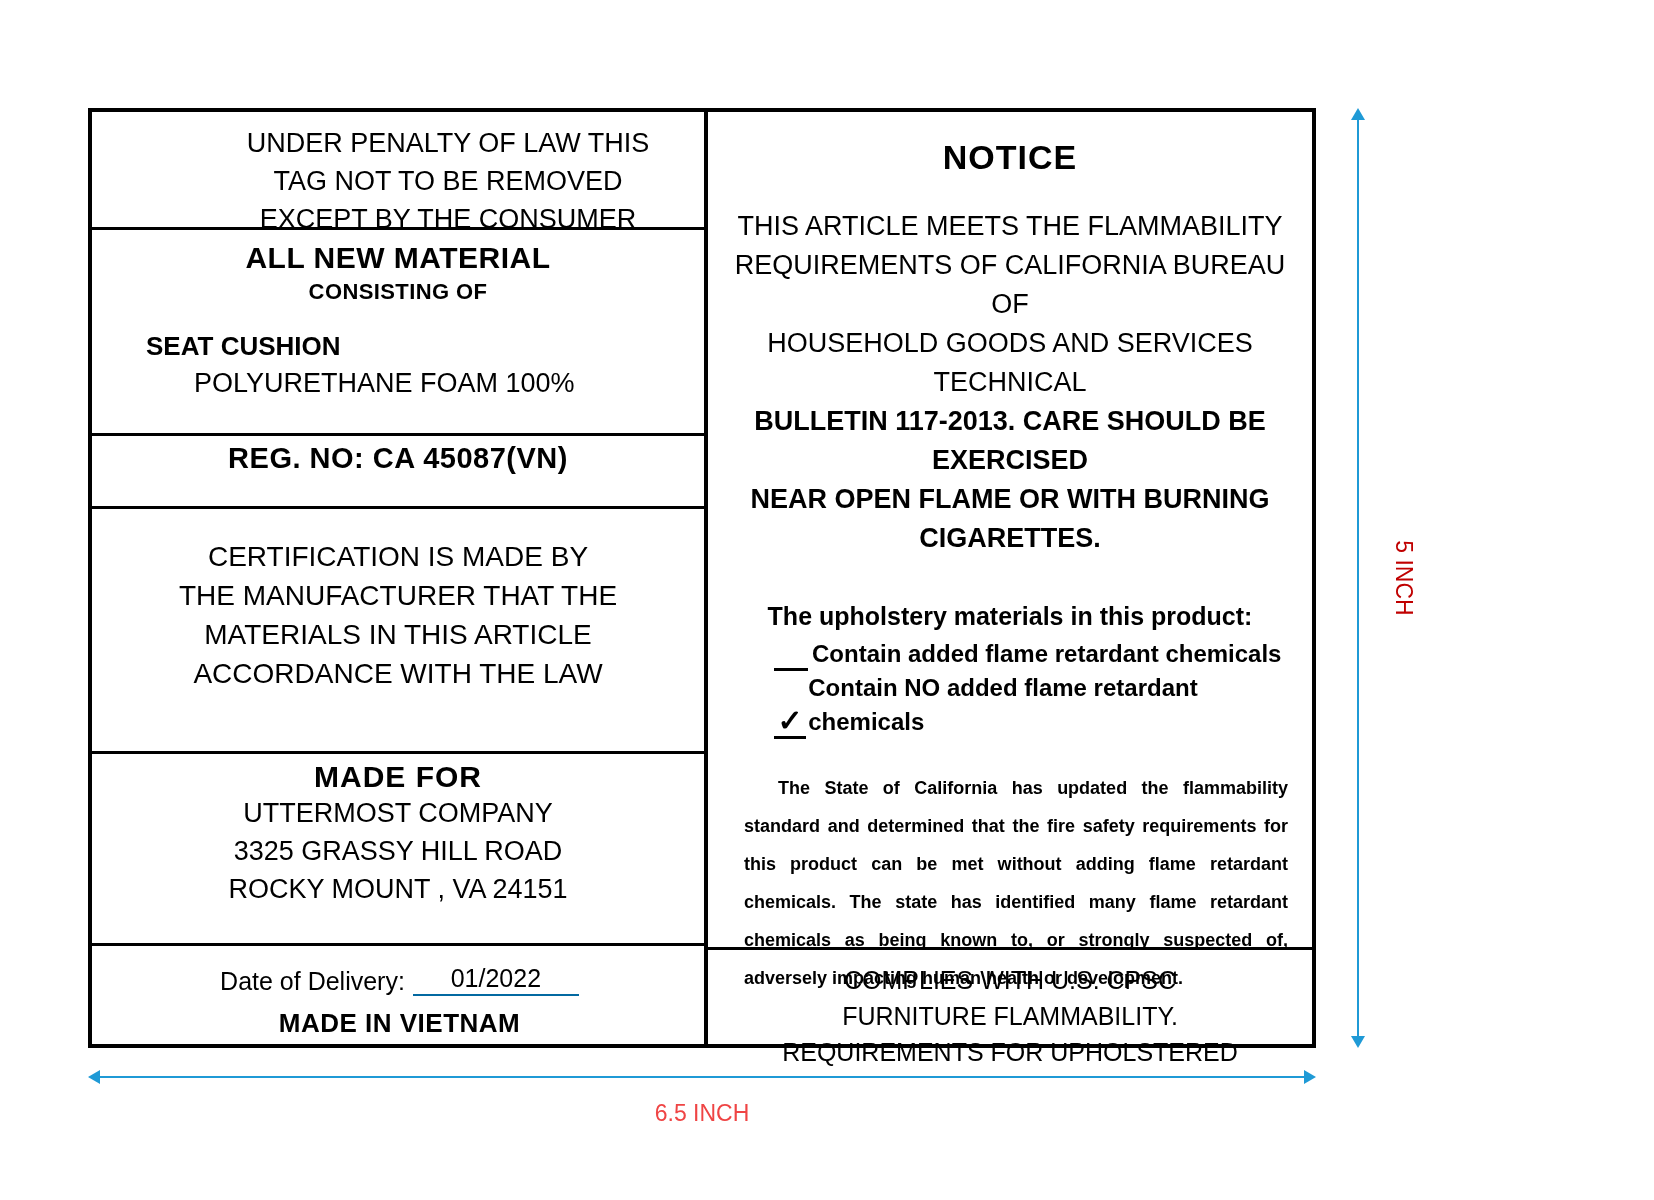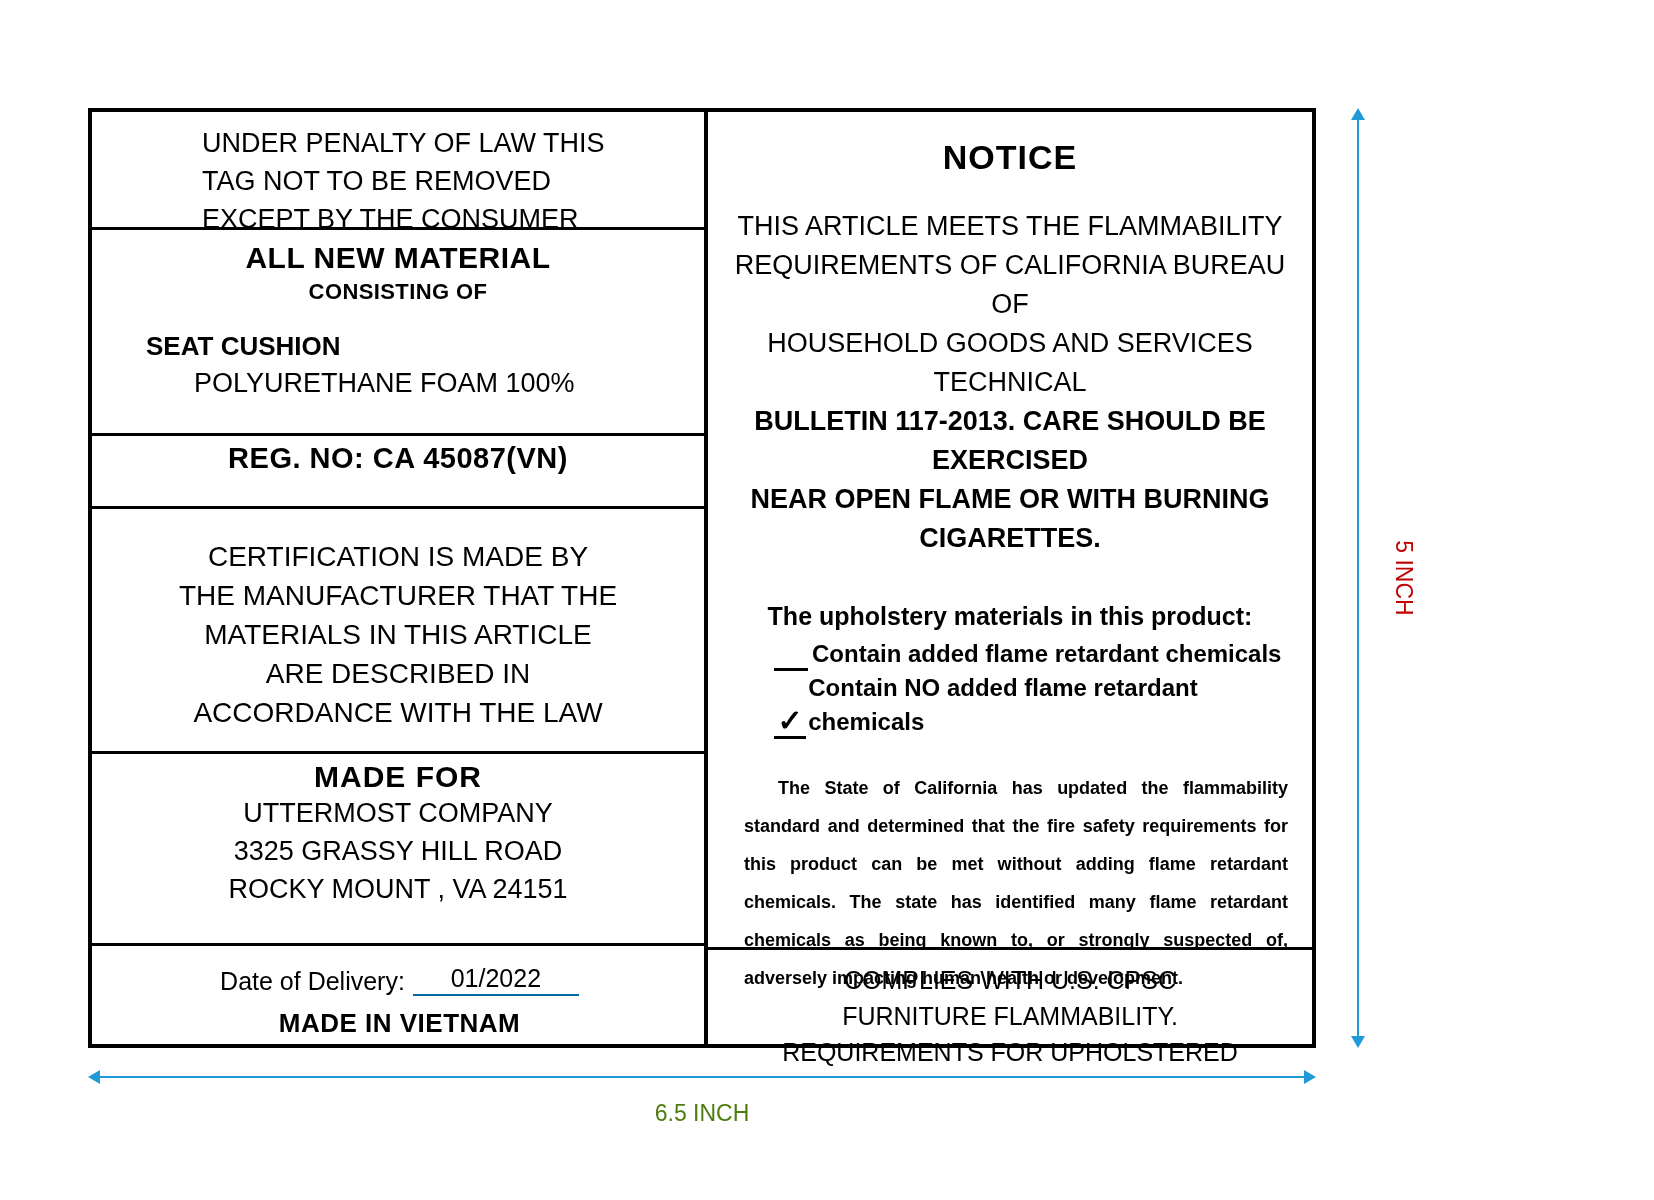--- a/index.html
+++ b/index.html
@@ -49,21 +49,21 @@
     text-align: center;
   }
   .cell:last-child { border-bottom: none; padding-left: 13px; }
 
   
   #cell-tagnotice {
     height: 118px;
     font-size: 27px;
     line-height: 38px;
     padding-top: 12px;
-    text-align: left;
+    text-align: center;
     padding-left: 110px;
   }
   #cell-material {
     height: 208px;
     padding-top: 11px;
   }
   .mat-title {
     font-size: 30px;
     font-weight: bold;
     letter-spacing: 0.5px;
@@ -270,21 +270,21 @@
     border-top: 7px solid transparent;
     border-bottom: 7px solid transparent;
   }
   .harrow-left { left: 0; border-right: 12px solid #1f9ad6; }
   .harrow-right { right: 0; border-left: 12px solid #1f9ad6; }
   #dim-bottom-label {
     position: absolute;
     top: 38px;
     left: 50%;
     transform: translateX(-50%);
-    color: #4d7c0f;
+    color: #ef4444;
     font-size: 23px;
     white-space: nowrap;
   }
 </style>
 </head>
 <body>
 
 <div id="label-frame">
 
   <div class="panel" id="left-panel">
@@ -301,21 +301,20 @@
       <div class="mat-row">SEAT CUSHION</div>
       <div class="mat-row2">POLYURETHANE FOAM 100%</div>
     </div>
 
     <div class="cell" id="cell-reg">REG. NO:  CA 45087(VN)</div>
 
     <div class="cell" id="cell-cert">
       <div>CERTIFICATION IS MADE BY</div>
       <div>THE MANUFACTURER THAT THE</div>
       <div>MATERIALS IN THIS ARTICLE</div>
-      <div>ARE DESCRIBED IN</div>
       <div>ACCORDANCE WITH THE LAW</div>
     </div>
 
     <div class="cell" id="cell-madefor">
       <div class="mf-title">MADE FOR</div>
       <div class="mf-line">UTTERMOST COMPANY</div>
       <div class="mf-line">3325 GRASSY HILL ROAD</div>
       <div class="mf-line">ROCKY MOUNT , VA 24151</div>
     </div>
 

